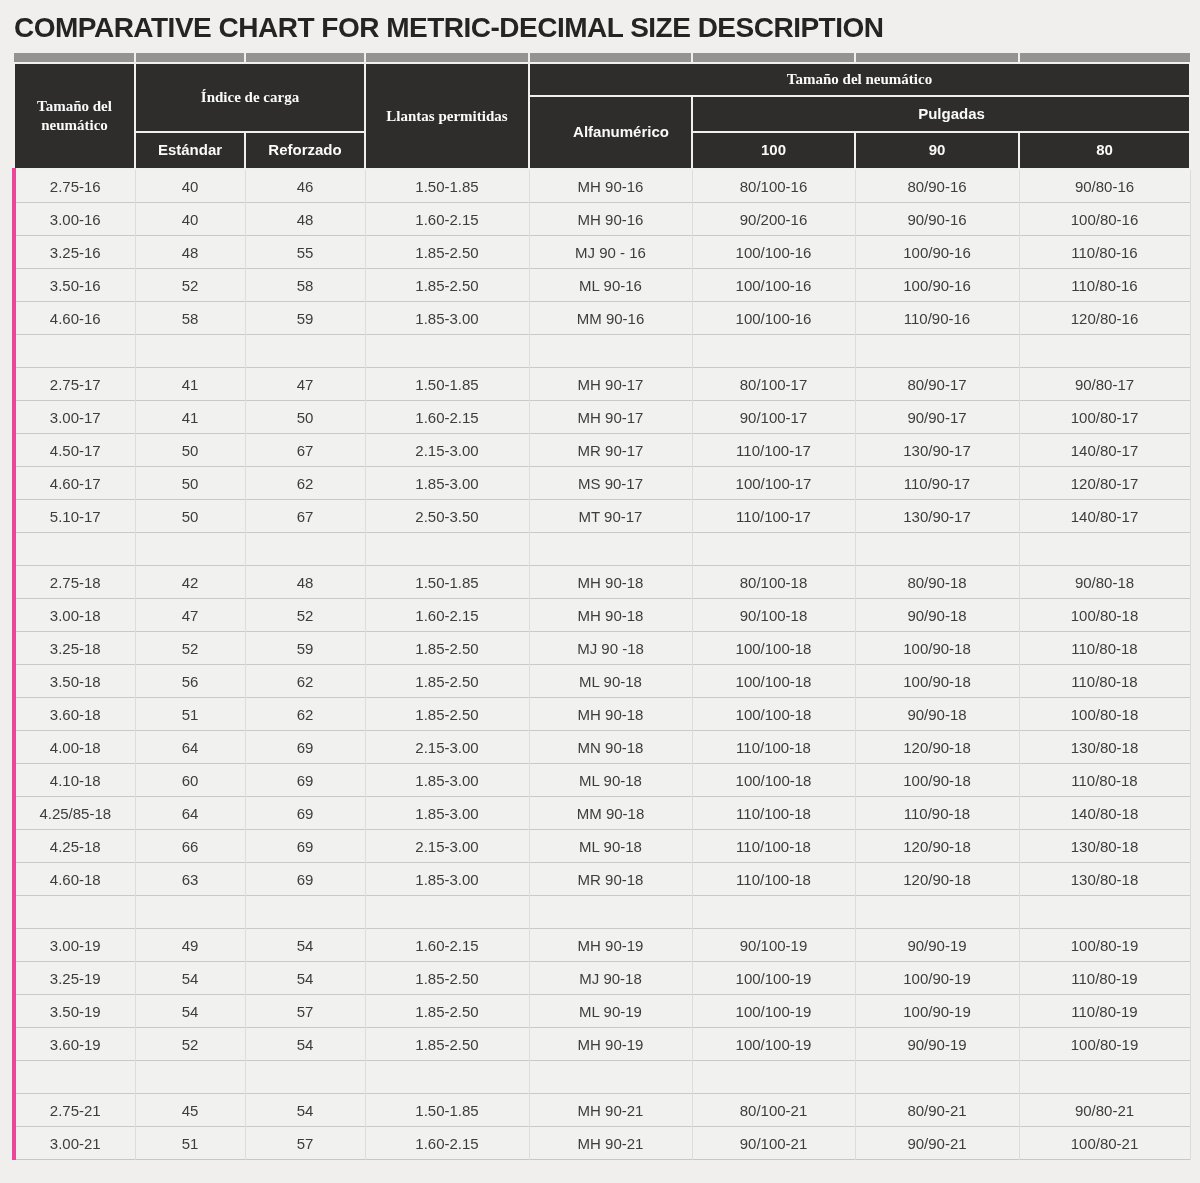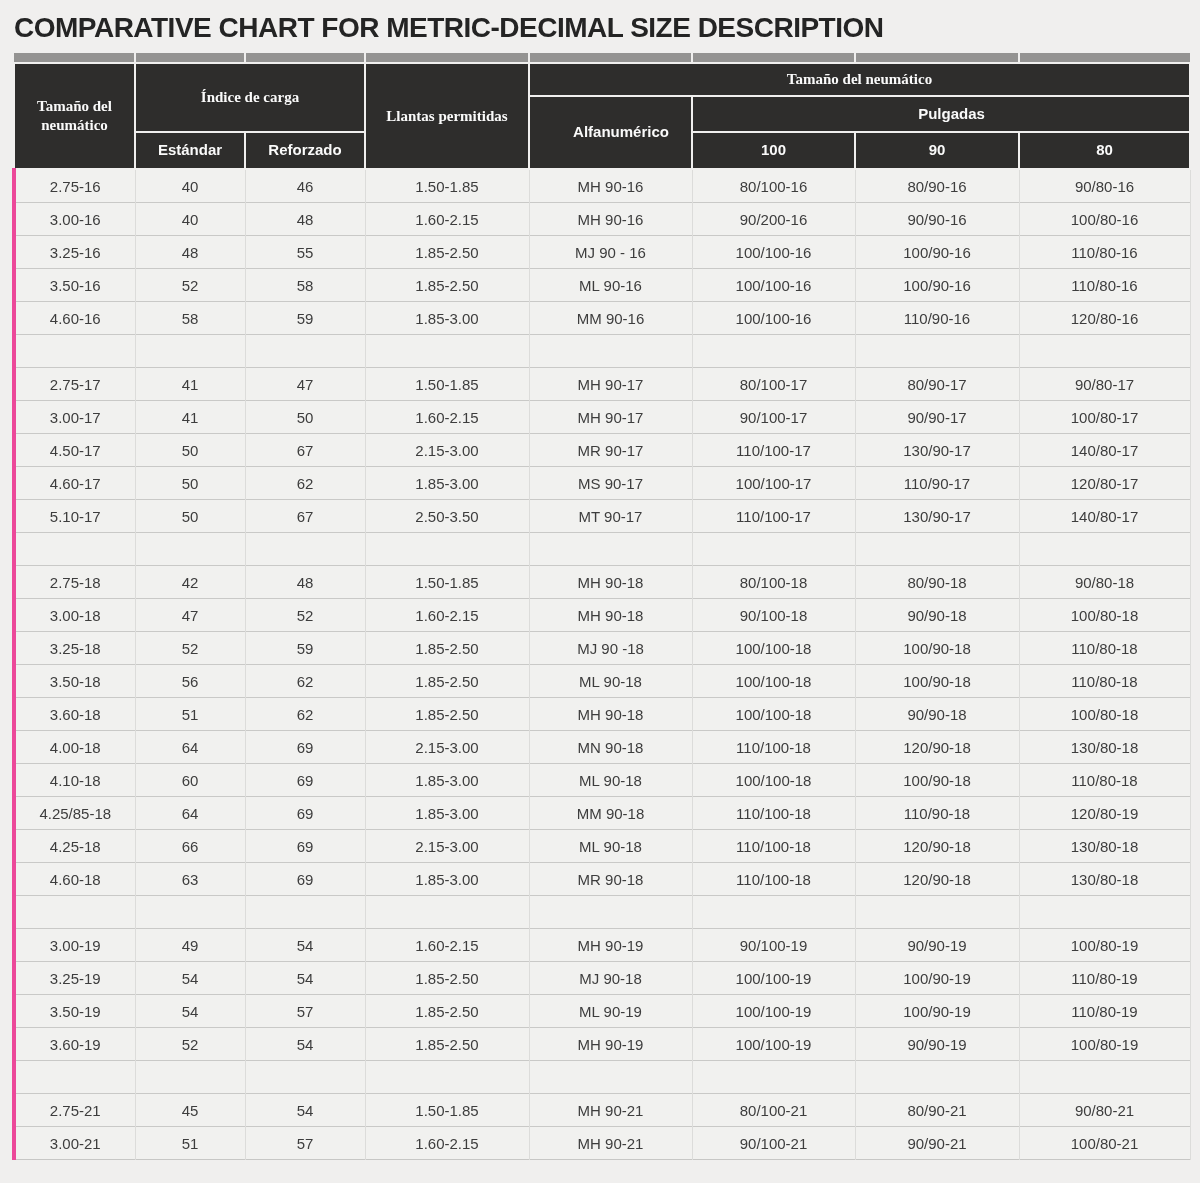--- a/index.html
+++ b/index.html
@@ -308,21 +308,21 @@
           <td class="c">110/80-18</td>
         </tr>
         <tr>
           <td class="c">4.25/85-18</td>
           <td class="c">64</td>
           <td class="c">69</td>
           <td class="c">1.85-3.00</td>
           <td class="c">MM 90-18</td>
           <td class="c">110/100-18</td>
           <td class="c">110/90-18</td>
-          <td class="c">120/80-19</td>
+          <td class="c">140/80-18</td>
         </tr>
         <tr>
           <td class="c">4.25-18</td>
           <td class="c">66</td>
           <td class="c">69</td>
           <td class="c">2.15-3.00</td>
           <td class="c">ML 90-18</td>
           <td class="c">110/100-18</td>
           <td class="c">120/90-18</td>
           <td class="c">130/80-18</td>

